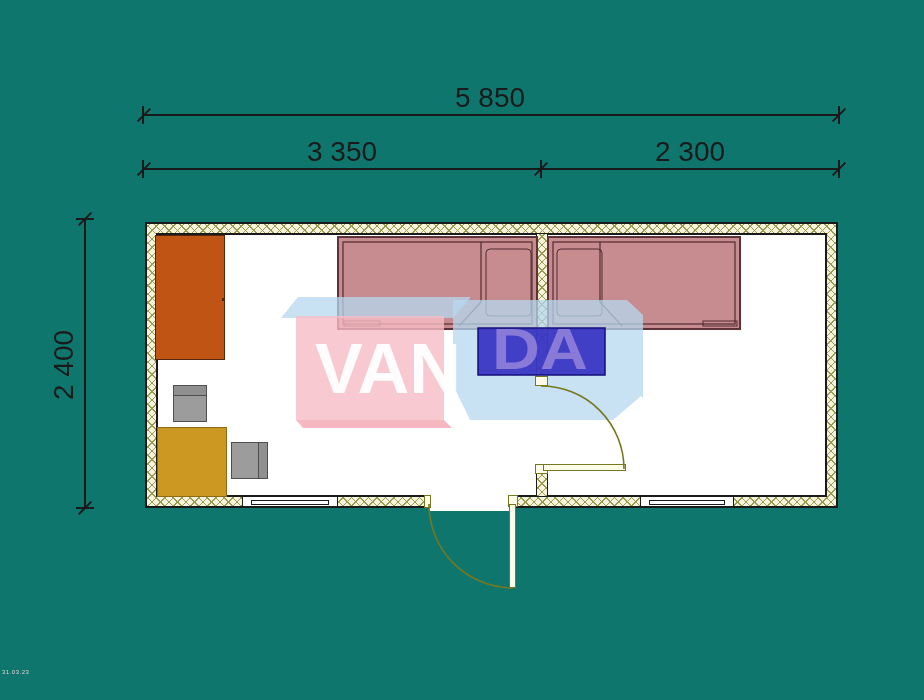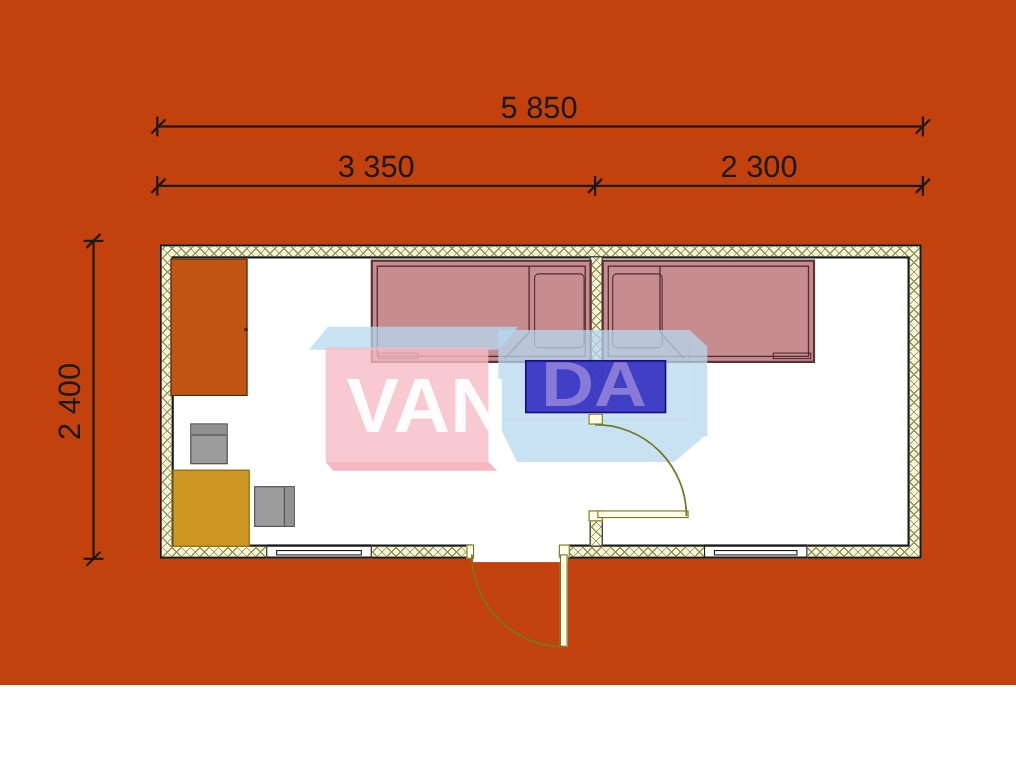--- a/index.html
+++ b/index.html
@@ -1,16 +1,16 @@
 <!DOCTYPE html>
 <html style="--line: #1a1a1a; --hatch-bg: #f6f3dd; --hatch-line: #9a9a52; --wardrobe: #bf5414; --table: #cd9822; --furn-gray: #9c9c9c; --furn-gray-line: #4f4f4f; --bed-fill: rgba(168,80,86,0.66); --bed-line: #5d3338; --bed-detail: rgba(70,32,36,0.9); --nightstand-blue: #2e26c0; --nightstand-line: #16107a; --door-olive: #77771d; --door-fill: #fcfce8; --wm-pink: rgba(246,187,196,0.8); --wm-pink-deep: rgba(242,166,177,0.8); --wm-blue: rgba(182,216,240,0.75); --wm-letters: #8d7ed9;"><head>
 <meta charset="utf-8">
 <style>
   html,body{margin:0;padding:0;background:#fff;}
-  #canvas{position:relative;width:924px;height:623px;background:#c2410c;overflow:hidden;
+  #canvas{position:relative;width:924px;height:700px;background:#0f766e;overflow:hidden;
           font-family:"Liberation Sans",sans-serif;}
   .abs{position:absolute;}
   
   .dim-line{background:var(--line,#1a1a1a);}
   .dim-bar-v{width:2px;height:18px;background:var(--line,#1a1a1a);}
   .dim-bar-h{width:18px;height:2px;background:var(--line,#1a1a1a);}
   .dim-tick{width:18px;height:2px;background:var(--line,#1a1a1a);transform:rotate(-45deg);}
   .dim-label{font-size:28px;color:var(--line,#1a1a1a);text-align:center;white-space:nowrap;}
   
   .hatch{background-color:var(--hatch-bg,#f6f3dd);

